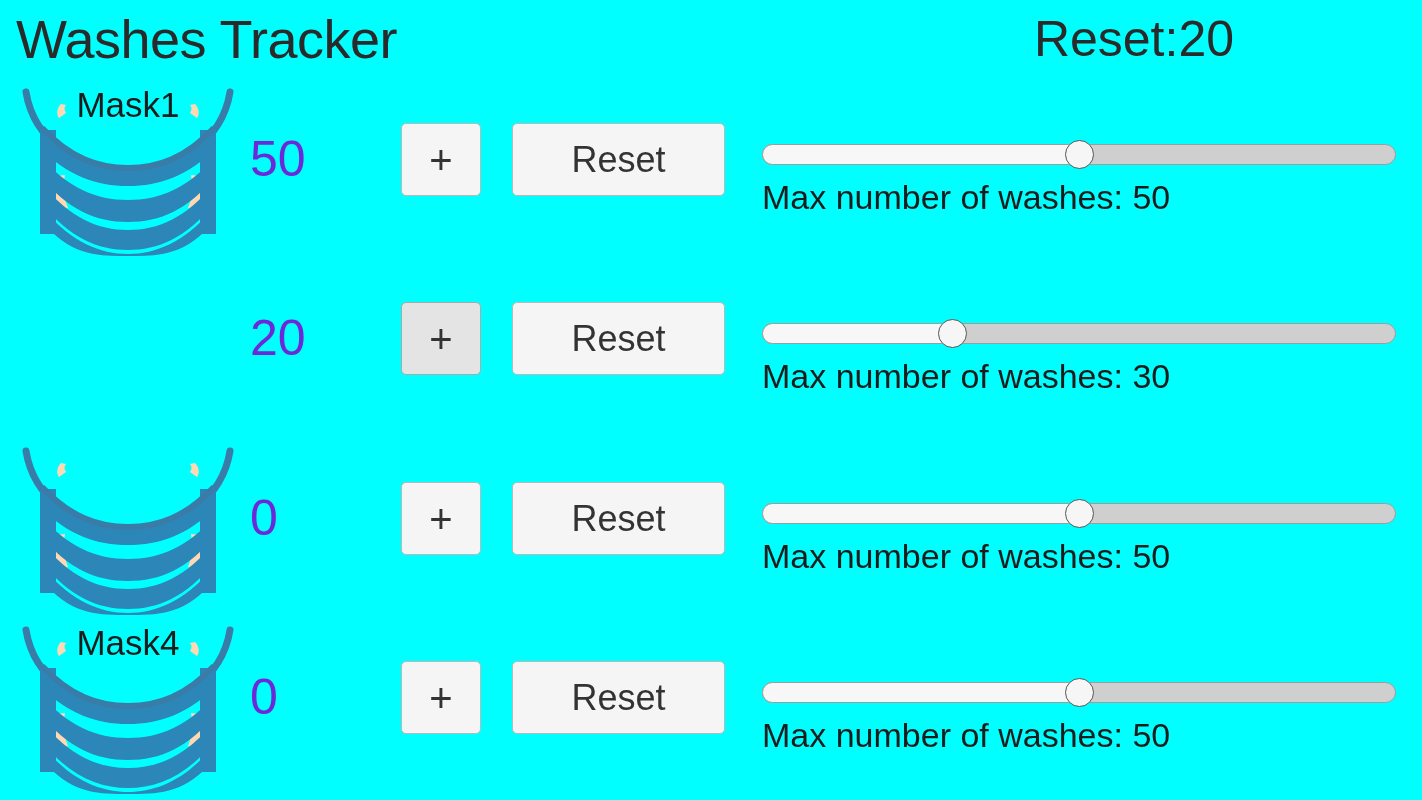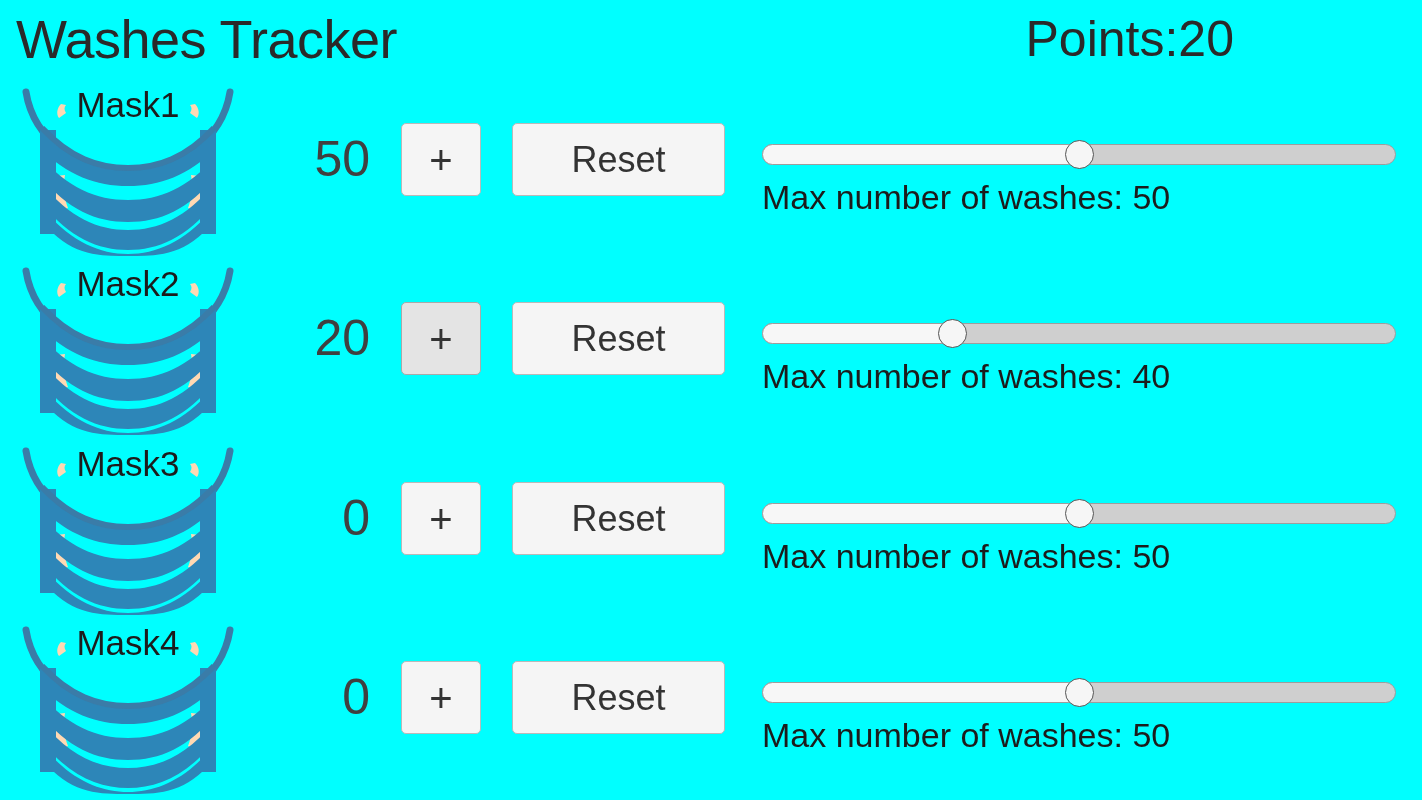--- a/index.html
+++ b/index.html
@@ -88,24 +88,23 @@
     white-space: nowrap;
     z-index: 3;
   }
 
   
   .wash-count {
     position: absolute;
     left: 250px;
     top: 52px;
     width: 120px;
-    text-align: right;
     font-size: 50px;
     line-height: 58px;
-    color: #404040;
+    color: #6d28d9;
   }
 
   
   .btn {
     position: absolute;
     background: #f5f5f5;
     border: 1px solid #b9b9b9;
     border-radius: 5px;
     color: #333333;
     font-family: "Liberation Sans", sans-serif;
@@ -190,21 +189,21 @@
     line-height: 42px;
     color: #1c1c1c;
     white-space: nowrap;
   }
 </style>
 </head>
 <body>
 
 <div id="app-header">
   <div id="app-title">Washes Tracker</div>
-  <div id="points-display">Points:20</div>
+  <div id="points-display">Reset:20</div>
 </div>
 
 <div id="rows-container">
     <div class="mask-row" id="mask-row-0">
 
     <div class="mask-figure">
       <svg class="mask-svg" viewBox="0 0 232 176">
 
         <path d="M44 96 C41 108, 42 122, 47 132 L56 128 C52 118, 51 106, 53 95 Z" fill="#ffd9b3"></path>
         <path d="M188 96 C191 108, 190 122, 185 132 L176 128 C180 118, 181 106, 179 95 Z" fill="#ffd9b3"></path>
@@ -236,20 +235,37 @@
       <div class="slider">
         <div class="slider-track"></div>
         <div class="slider-fill" style="width: 50%;"></div>
         <div class="slider-thumb" style="left: 50%;"></div>
       </div>
       <div class="slider-caption">Max number of washes: 50</div>
     </div>
   </div>
     <div class="mask-row" id="mask-row-1">
 
+
+    <div class="wash-count">20</div>
+
+    <button class="btn btn-plus is-active">+</button>
+    <button class="btn btn-reset">Reset</button>
+
+    <div class="slider-wrap">
+      <div class="slider">
+        <div class="slider-track"></div>
+        <div class="slider-fill" style="width: 30%;"></div>
+        <div class="slider-thumb" style="left: 30%;"></div>
+      </div>
+      <div class="slider-caption">Max number of washes: 30</div>
+    </div>
+  </div>
+    <div class="mask-row" id="mask-row-2">
+
     <div class="mask-figure">
       <svg class="mask-svg" viewBox="0 0 232 176">
 
         <path d="M44 96 C41 108, 42 122, 47 132 L56 128 C52 118, 51 106, 53 95 Z" fill="#ffd9b3"></path>
         <path d="M188 96 C191 108, 190 122, 185 132 L176 128 C180 118, 181 106, 179 95 Z" fill="#ffd9b3"></path>
         <path d="M49 24 C45 28, 44 34, 47 38 L54 33 C52 30, 52 27, 54 25 Z" fill="#ffd9b3"></path>
         <path d="M183 24 C187 28, 188 34, 185 38 L178 33 C180 30, 180 27, 178 25 Z" fill="#ffd9b3"></path>
 
         <path d="M14 12 C22 62, 70 92, 116 92 C162 92, 210 62, 218 12" fill="none" stroke="#3a7ca8" stroke-width="7" stroke-linecap="round"></path>
 
@@ -257,38 +273,37 @@
           <path d="M28 50 C56 80, 84 90, 116 90 C148 90, 176 80, 204 50 L204 68 C176 96, 148 106, 116 106 C84 106, 56 96, 28 68 Z"></path>
           <path d="M28 76 C56 108, 84 120, 116 120 C148 120, 176 108, 204 76 L204 96 C176 130, 148 142, 116 142 C84 142, 56 130, 28 96 Z"></path>
           <path d="M30 104 C58 138, 86 150, 116 150 C146 150, 174 138, 202 104 L202 124 C174 158, 146 170, 116 170 C86 170, 58 158, 30 124 Z"></path>
           <path d="M34 132 C60 162, 88 174, 116 174 C144 174, 172 162, 198 132 L196 148 C170 176, 144 176, 116 176 C88 176, 62 176, 36 148 Z"></path>
           <rect x="28" y="50" width="16" height="104"></rect>
           <rect x="188" y="50" width="16" height="104"></rect>
         </g>
 
         <path d="M30 48 C58 78, 86 88, 116 88 C146 88, 174 78, 202 48" fill="none" stroke="#3a7ca8" stroke-width="6"></path>
       </svg>
-      <div class="mask-label">Mask2</div>
-    </div>
-
-    <div class="wash-count">20</div>
-
-    <button class="btn btn-plus is-active">+</button>
+    </div>
+
+    <div class="wash-count">0</div>
+
+    <button class="btn btn-plus">+</button>
     <button class="btn btn-reset">Reset</button>
 
     <div class="slider-wrap">
       <div class="slider">
         <div class="slider-track"></div>
-        <div class="slider-fill" style="width: 30%;"></div>
-        <div class="slider-thumb" style="left: 30%;"></div>
+        <div class="slider-fill" style="width: 50%;"></div>
+        <div class="slider-thumb" style="left: 50%;"></div>
       </div>
-      <div class="slider-caption">Max number of washes: 40</div>
-    </div>
-  </div>
-    <div class="mask-row" id="mask-row-2">
+      <div class="slider-caption">Max number of washes: 50</div>
+    </div>
+  </div>
+    <div class="mask-row" id="mask-row-3">
 
     <div class="mask-figure">
       <svg class="mask-svg" viewBox="0 0 232 176">
 
         <path d="M44 96 C41 108, 42 122, 47 132 L56 128 C52 118, 51 106, 53 95 Z" fill="#ffd9b3"></path>
         <path d="M188 96 C191 108, 190 122, 185 132 L176 128 C180 118, 181 106, 179 95 Z" fill="#ffd9b3"></path>
         <path d="M49 24 C45 28, 44 34, 47 38 L54 33 C52 30, 52 27, 54 25 Z" fill="#ffd9b3"></path>
         <path d="M183 24 C187 28, 188 34, 185 38 L178 33 C180 30, 180 27, 178 25 Z" fill="#ffd9b3"></path>
 
         <path d="M14 12 C22 62, 70 92, 116 92 C162 92, 210 62, 218 12" fill="none" stroke="#3a7ca8" stroke-width="7" stroke-linecap="round"></path>
@@ -297,70 +312,30 @@
           <path d="M28 50 C56 80, 84 90, 116 90 C148 90, 176 80, 204 50 L204 68 C176 96, 148 106, 116 106 C84 106, 56 96, 28 68 Z"></path>
           <path d="M28 76 C56 108, 84 120, 116 120 C148 120, 176 108, 204 76 L204 96 C176 130, 148 142, 116 142 C84 142, 56 130, 28 96 Z"></path>
           <path d="M30 104 C58 138, 86 150, 116 150 C146 150, 174 138, 202 104 L202 124 C174 158, 146 170, 116 170 C86 170, 58 158, 30 124 Z"></path>
           <path d="M34 132 C60 162, 88 174, 116 174 C144 174, 172 162, 198 132 L196 148 C170 176, 144 176, 116 176 C88 176, 62 176, 36 148 Z"></path>
           <rect x="28" y="50" width="16" height="104"></rect>
           <rect x="188" y="50" width="16" height="104"></rect>
         </g>
 
         <path d="M30 48 C58 78, 86 88, 116 88 C146 88, 174 78, 202 48" fill="none" stroke="#3a7ca8" stroke-width="6"></path>
       </svg>
-      <div class="mask-label">Mask3</div>
+      <div class="mask-label">Mask4</div>
     </div>
 
     <div class="wash-count">0</div>
 
     <button class="btn btn-plus">+</button>
     <button class="btn btn-reset">Reset</button>
 
     <div class="slider-wrap">
       <div class="slider">
         <div class="slider-track"></div>
         <div class="slider-fill" style="width: 50%;"></div>
         <div class="slider-thumb" style="left: 50%;"></div>
       </div>
       <div class="slider-caption">Max number of washes: 50</div>
     </div>
   </div>
-    <div class="mask-row" id="mask-row-3">
-
-    <div class="mask-figure">
-      <svg class="mask-svg" viewBox="0 0 232 176">
-
-        <path d="M44 96 C41 108, 42 122, 47 132 L56 128 C52 118, 51 106, 53 95 Z" fill="#ffd9b3"></path>
-        <path d="M188 96 C191 108, 190 122, 185 132 L176 128 C180 118, 181 106, 179 95 Z" fill="#ffd9b3"></path>
-        <path d="M49 24 C45 28, 44 34, 47 38 L54 33 C52 30, 52 27, 54 25 Z" fill="#ffd9b3"></path>
-        <path d="M183 24 C187 28, 188 34, 185 38 L178 33 C180 30, 180 27, 178 25 Z" fill="#ffd9b3"></path>
-
-        <path d="M14 12 C22 62, 70 92, 116 92 C162 92, 210 62, 218 12" fill="none" stroke="#3a7ca8" stroke-width="7" stroke-linecap="round"></path>
-
-        <g fill="#2d86b8">
-          <path d="M28 50 C56 80, 84 90, 116 90 C148 90, 176 80, 204 50 L204 68 C176 96, 148 106, 116 106 C84 106, 56 96, 28 68 Z"></path>
-          <path d="M28 76 C56 108, 84 120, 116 120 C148 120, 176 108, 204 76 L204 96 C176 130, 148 142, 116 142 C84 142, 56 130, 28 96 Z"></path>
-          <path d="M30 104 C58 138, 86 150, 116 150 C146 150, 174 138, 202 104 L202 124 C174 158, 146 170, 116 170 C86 170, 58 158, 30 124 Z"></path>
-          <path d="M34 132 C60 162, 88 174, 116 174 C144 174, 172 162, 198 132 L196 148 C170 176, 144 176, 116 176 C88 176, 62 176, 36 148 Z"></path>
-          <rect x="28" y="50" width="16" height="104"></rect>
-          <rect x="188" y="50" width="16" height="104"></rect>
-        </g>
-
-        <path d="M30 48 C58 78, 86 88, 116 88 C146 88, 174 78, 202 48" fill="none" stroke="#3a7ca8" stroke-width="6"></path>
-      </svg>
-      <div class="mask-label">Mask4</div>
-    </div>
-
-    <div class="wash-count">0</div>
-
-    <button class="btn btn-plus">+</button>
-    <button class="btn btn-reset">Reset</button>
-
-    <div class="slider-wrap">
-      <div class="slider">
-        <div class="slider-track"></div>
-        <div class="slider-fill" style="width: 50%;"></div>
-        <div class="slider-thumb" style="left: 50%;"></div>
-      </div>
-      <div class="slider-caption">Max number of washes: 50</div>
-    </div>
-  </div>
   </div>
 
 </body></html>

